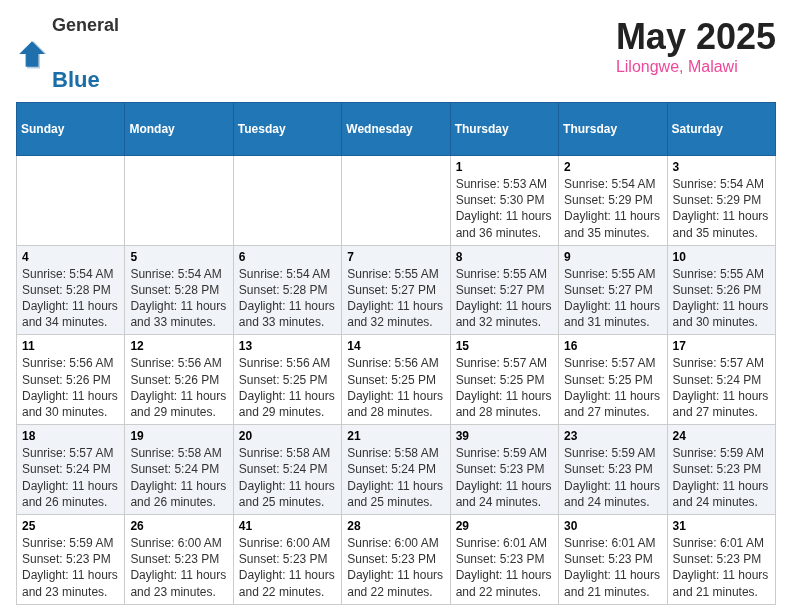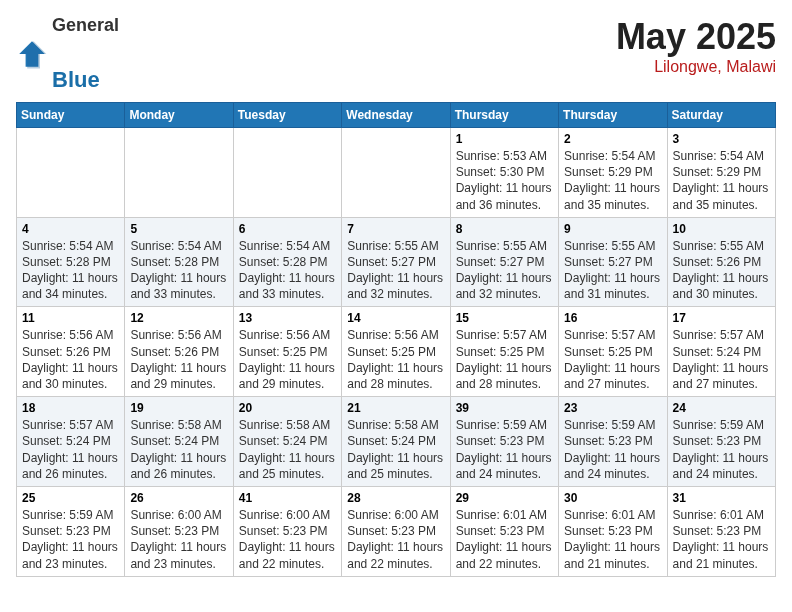--- a/index.html
+++ b/index.html
@@ -35,40 +35,39 @@
       font-size: 22px;
       font-weight: bold;
       color: #1a6ea8;
     }
     .logo-icon {
       width: 32px;
       height: 32px;
       margin-right: 4px;
     }
     .title-block {
-      text-align: right;
     }
     .month-title {
       font-size: 36px;
       font-weight: bold;
       color: #222;
     }
     .location-title {
       font-size: 16px;
-      color: #b91c1c;
+      color: #ec4899;
     }
     .calendar {
       width: 100%;
       border-collapse: collapse;
       font-size: 11px;
     }
     .calendar th {
       background: #2176b5;
       color: #fff;
-      padding: 5px 4px;
+      padding: 19px 4px;
       text-align: left;
       font-size: 12px;
       border: 1px solid #1a5f99;
     }
     .calendar td {
       border: 1px solid #ccc;
       padding: 4px 5px;
       vertical-align: top;
       width: calc(100% / 7);
       min-height: 80px;

